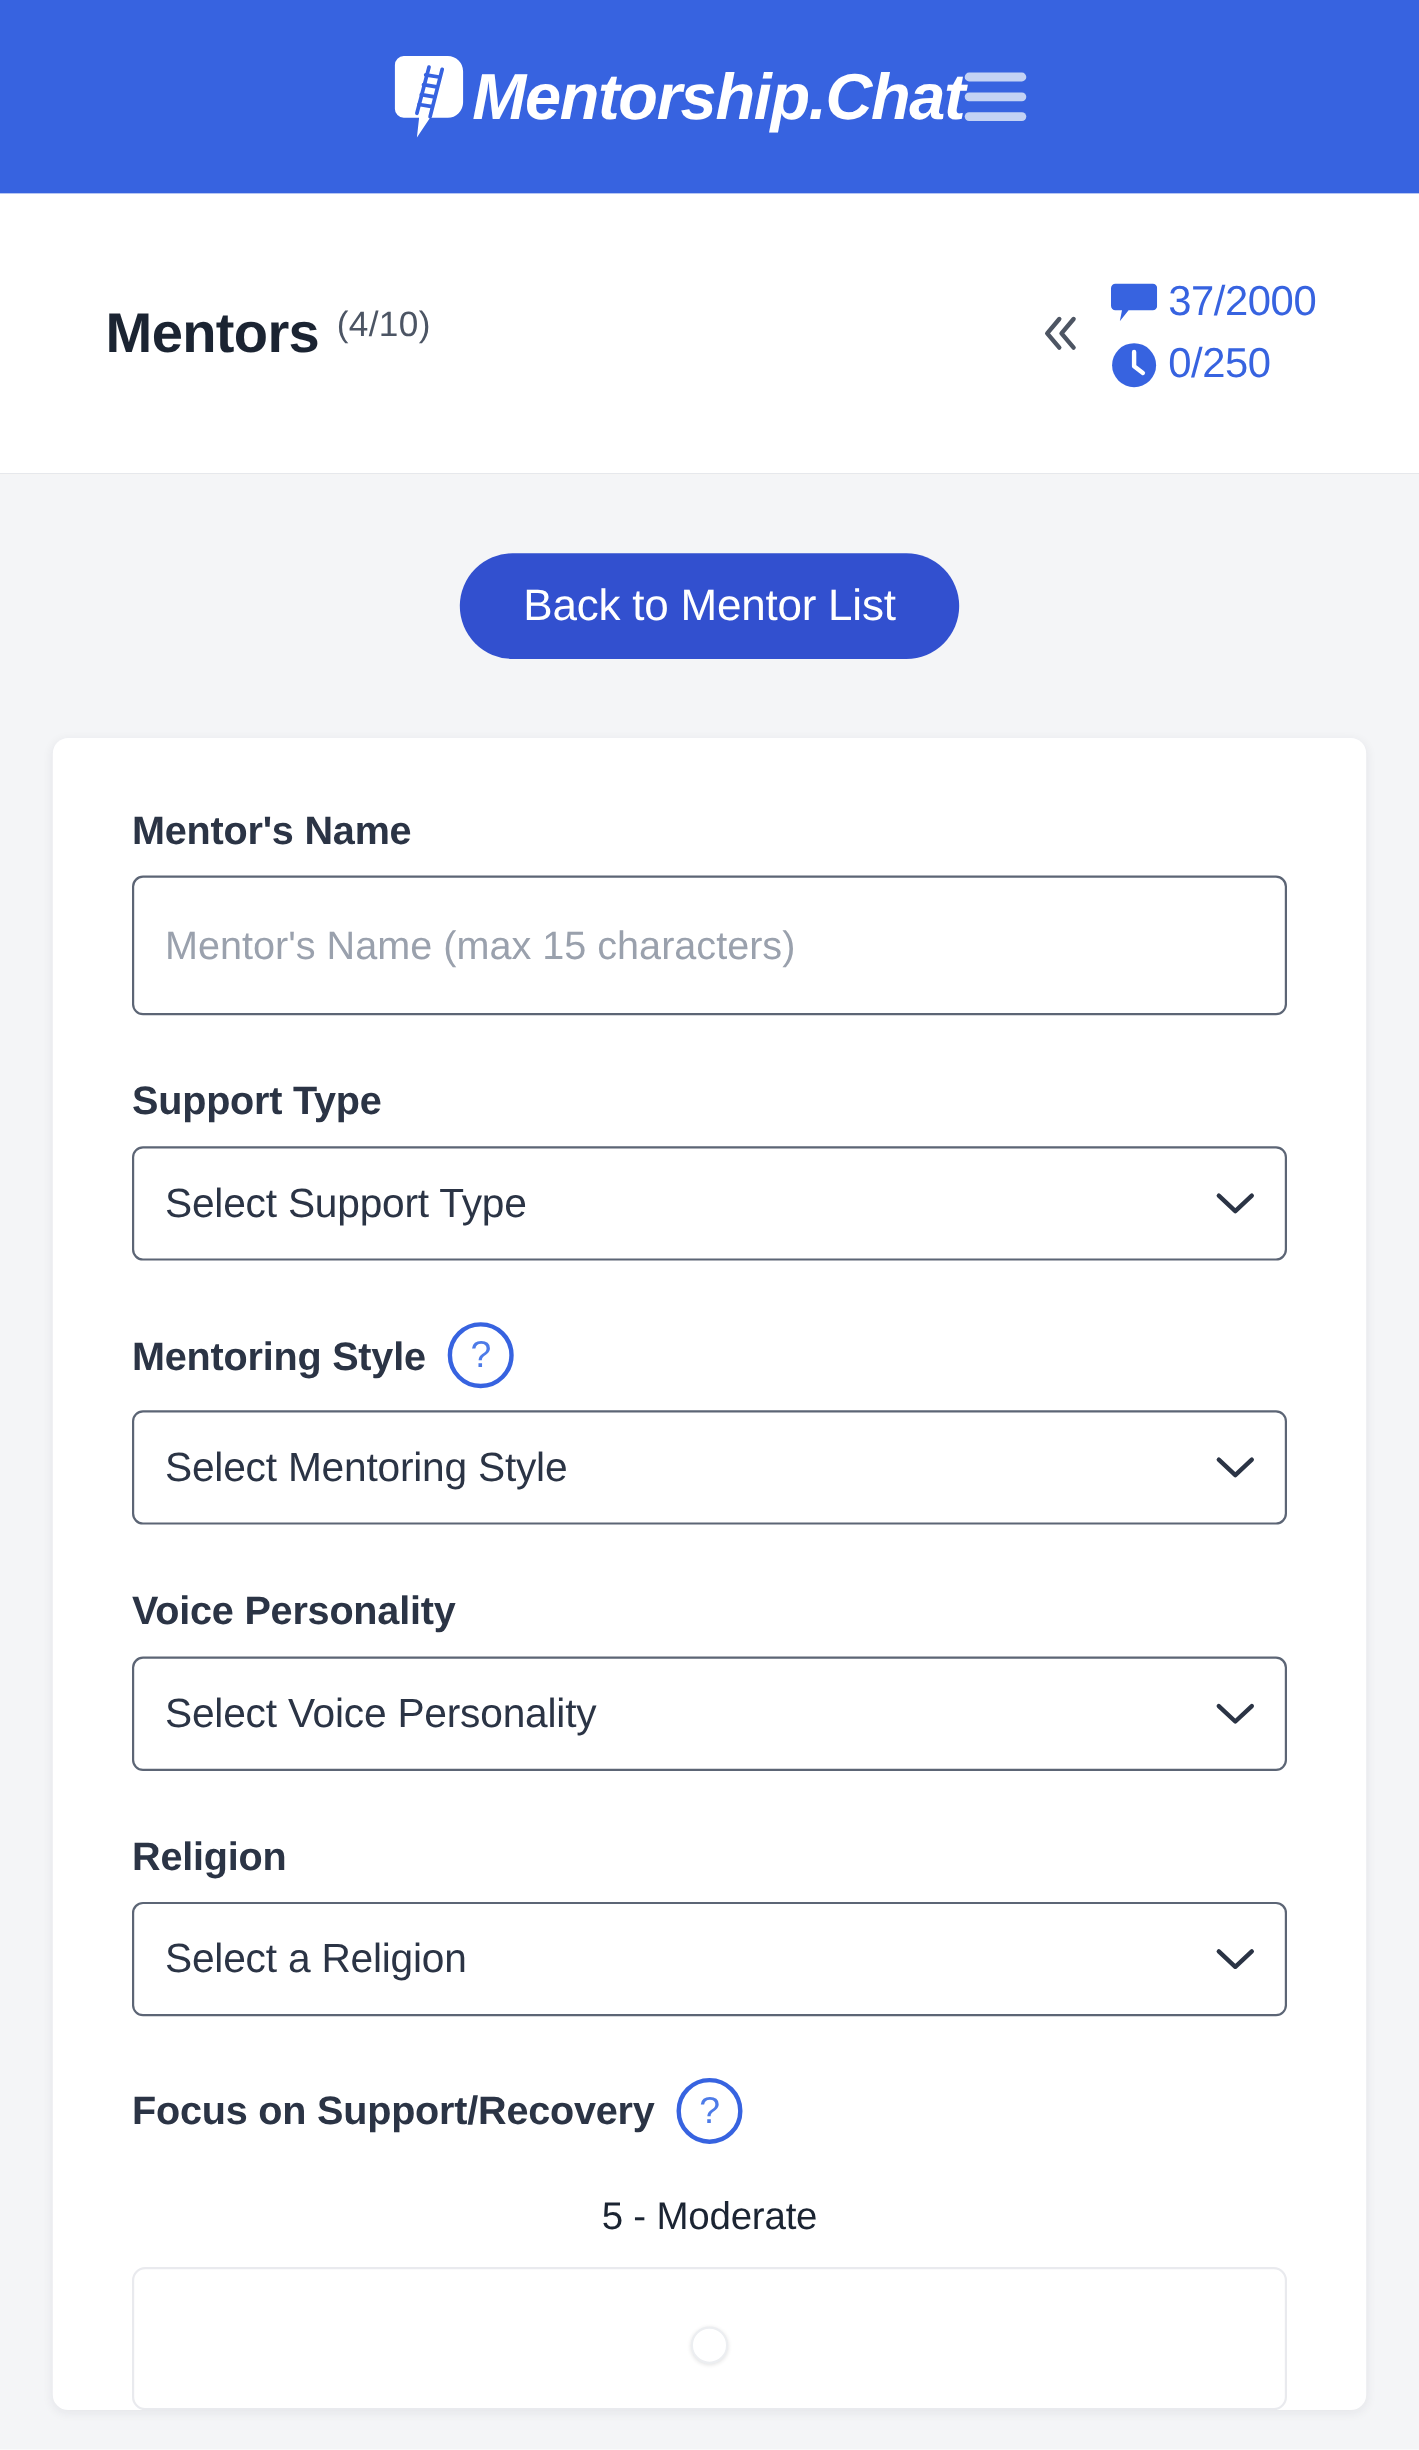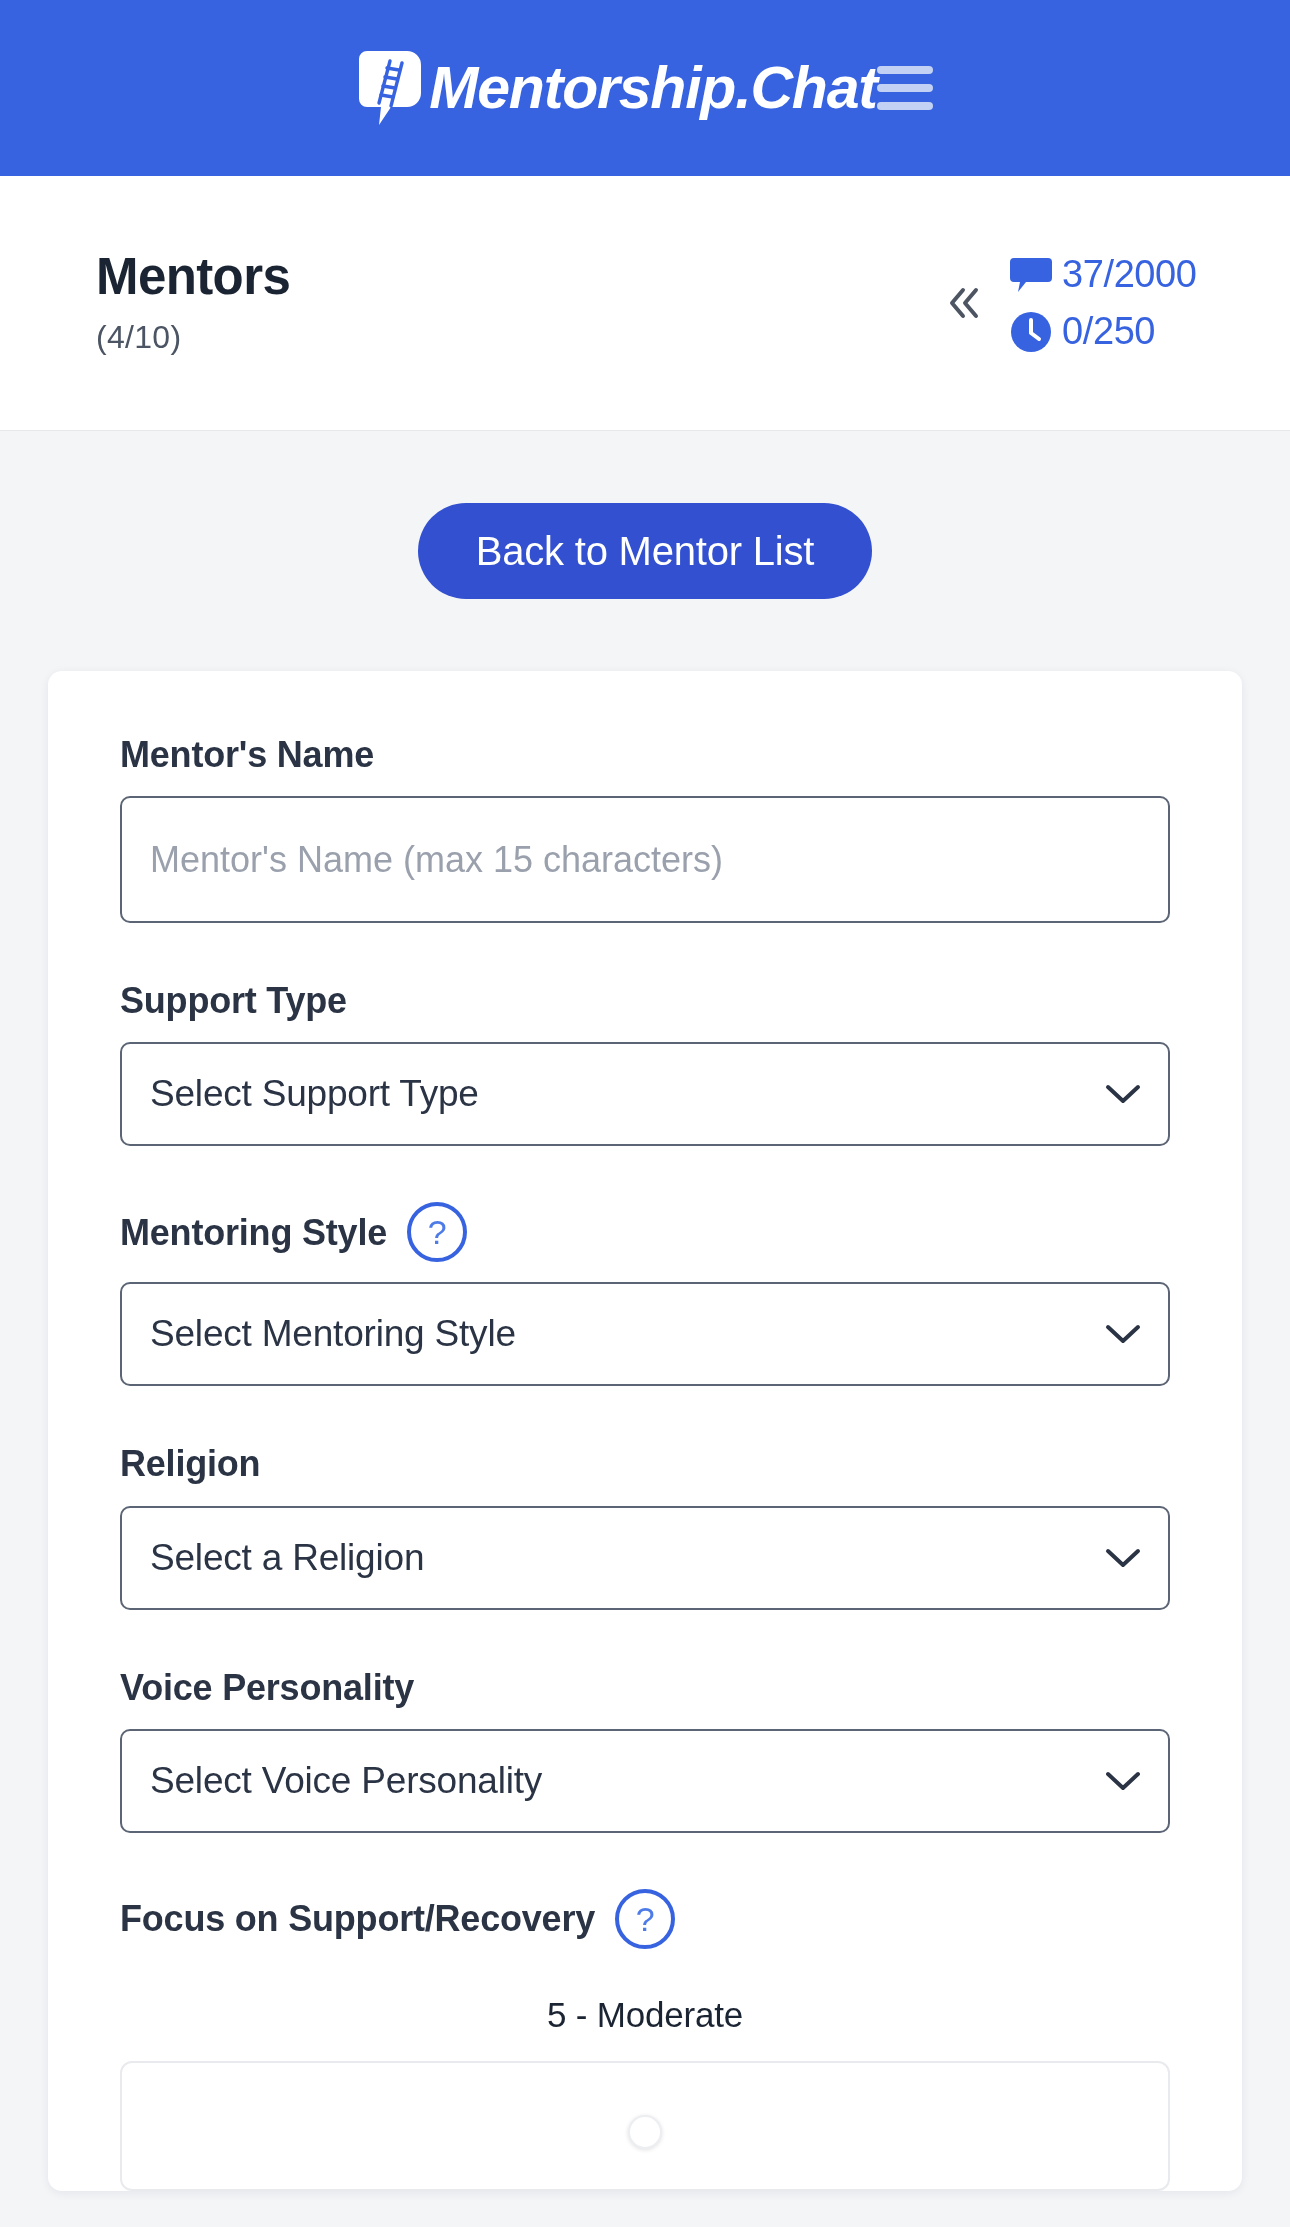--- a/index.html
+++ b/index.html
@@ -80,21 +80,21 @@
     flex: 0 0 auto;
     display: flex;
     align-items: center;
     justify-content: space-between;
     padding: 0 62px 0 96px;
     border-bottom: 1px solid #e6e8ec;
     position: relative;
     z-index: 3;
   }
 
-  .title-block { display: flex; flex-direction: column; gap: 16px; }
+  .title-block { display: flex; flex-direction: row; gap: 16px; }
 
   .page-title {
     font-size: 51px;
     font-weight: bold;
     color: #1b2432;
     letter-spacing: -0.6px;
     line-height: 1.05;
   }
 
   .page-count {
@@ -406,46 +406,46 @@
             <span class="select-chevron">
               <svg width="38" height="24" viewBox="0 0 38 24" fill="none" xmlns="http://www.w3.org/2000/svg">
                 <path d="M4 5 L19 19 L34 5" stroke="#2b3445" stroke-width="4" stroke-linecap="round" stroke-linejoin="round"></path>
               </svg>
             </span>
           </div>
         </div>
 
         <div class="field">
           <div class="field-label">
+            <span>Voice Personality</span>
+          </div>
+          <div class="select-wrap">
+            <div class="select-box">Select Voice Personality</div>
+            <span class="select-chevron">
+              <svg width="38" height="24" viewBox="0 0 38 24" fill="none" xmlns="http://www.w3.org/2000/svg">
+                <path d="M4 5 L19 19 L34 5" stroke="#2b3445" stroke-width="4" stroke-linecap="round" stroke-linejoin="round"></path>
+              </svg>
+            </span>
+          </div>
+        </div>
+
+        <div class="field">
+          <div class="field-label">
             <span>Religion</span>
           </div>
           <div class="select-wrap">
             <div class="select-box">Select a Religion</div>
             <span class="select-chevron">
               <svg width="38" height="24" viewBox="0 0 38 24" fill="none" xmlns="http://www.w3.org/2000/svg">
                 <path d="M4 5 L19 19 L34 5" stroke="#2b3445" stroke-width="4" stroke-linecap="round" stroke-linejoin="round"></path>
               </svg>
             </span>
           </div>
         </div>
 
-        <div class="field">
-          <div class="field-label">
-            <span>Voice Personality</span>
-          </div>
-          <div class="select-wrap">
-            <div class="select-box">Select Voice Personality</div>
-            <span class="select-chevron">
-              <svg width="38" height="24" viewBox="0 0 38 24" fill="none" xmlns="http://www.w3.org/2000/svg">
-                <path d="M4 5 L19 19 L34 5" stroke="#2b3445" stroke-width="4" stroke-linecap="round" stroke-linejoin="round"></path>
-              </svg>
-            </span>
-          </div>
-        </div>
-
         <div class="field slider-field">
           <div class="field-label">
             <span>Focus on Support/Recovery</span>
             <span class="help-icon">?</span>
           </div>
           <div class="slider-value">5 - Moderate</div>
           <div class="slider-track-box">
             <div class="slider-thumb"></div>
           </div>
         </div>

